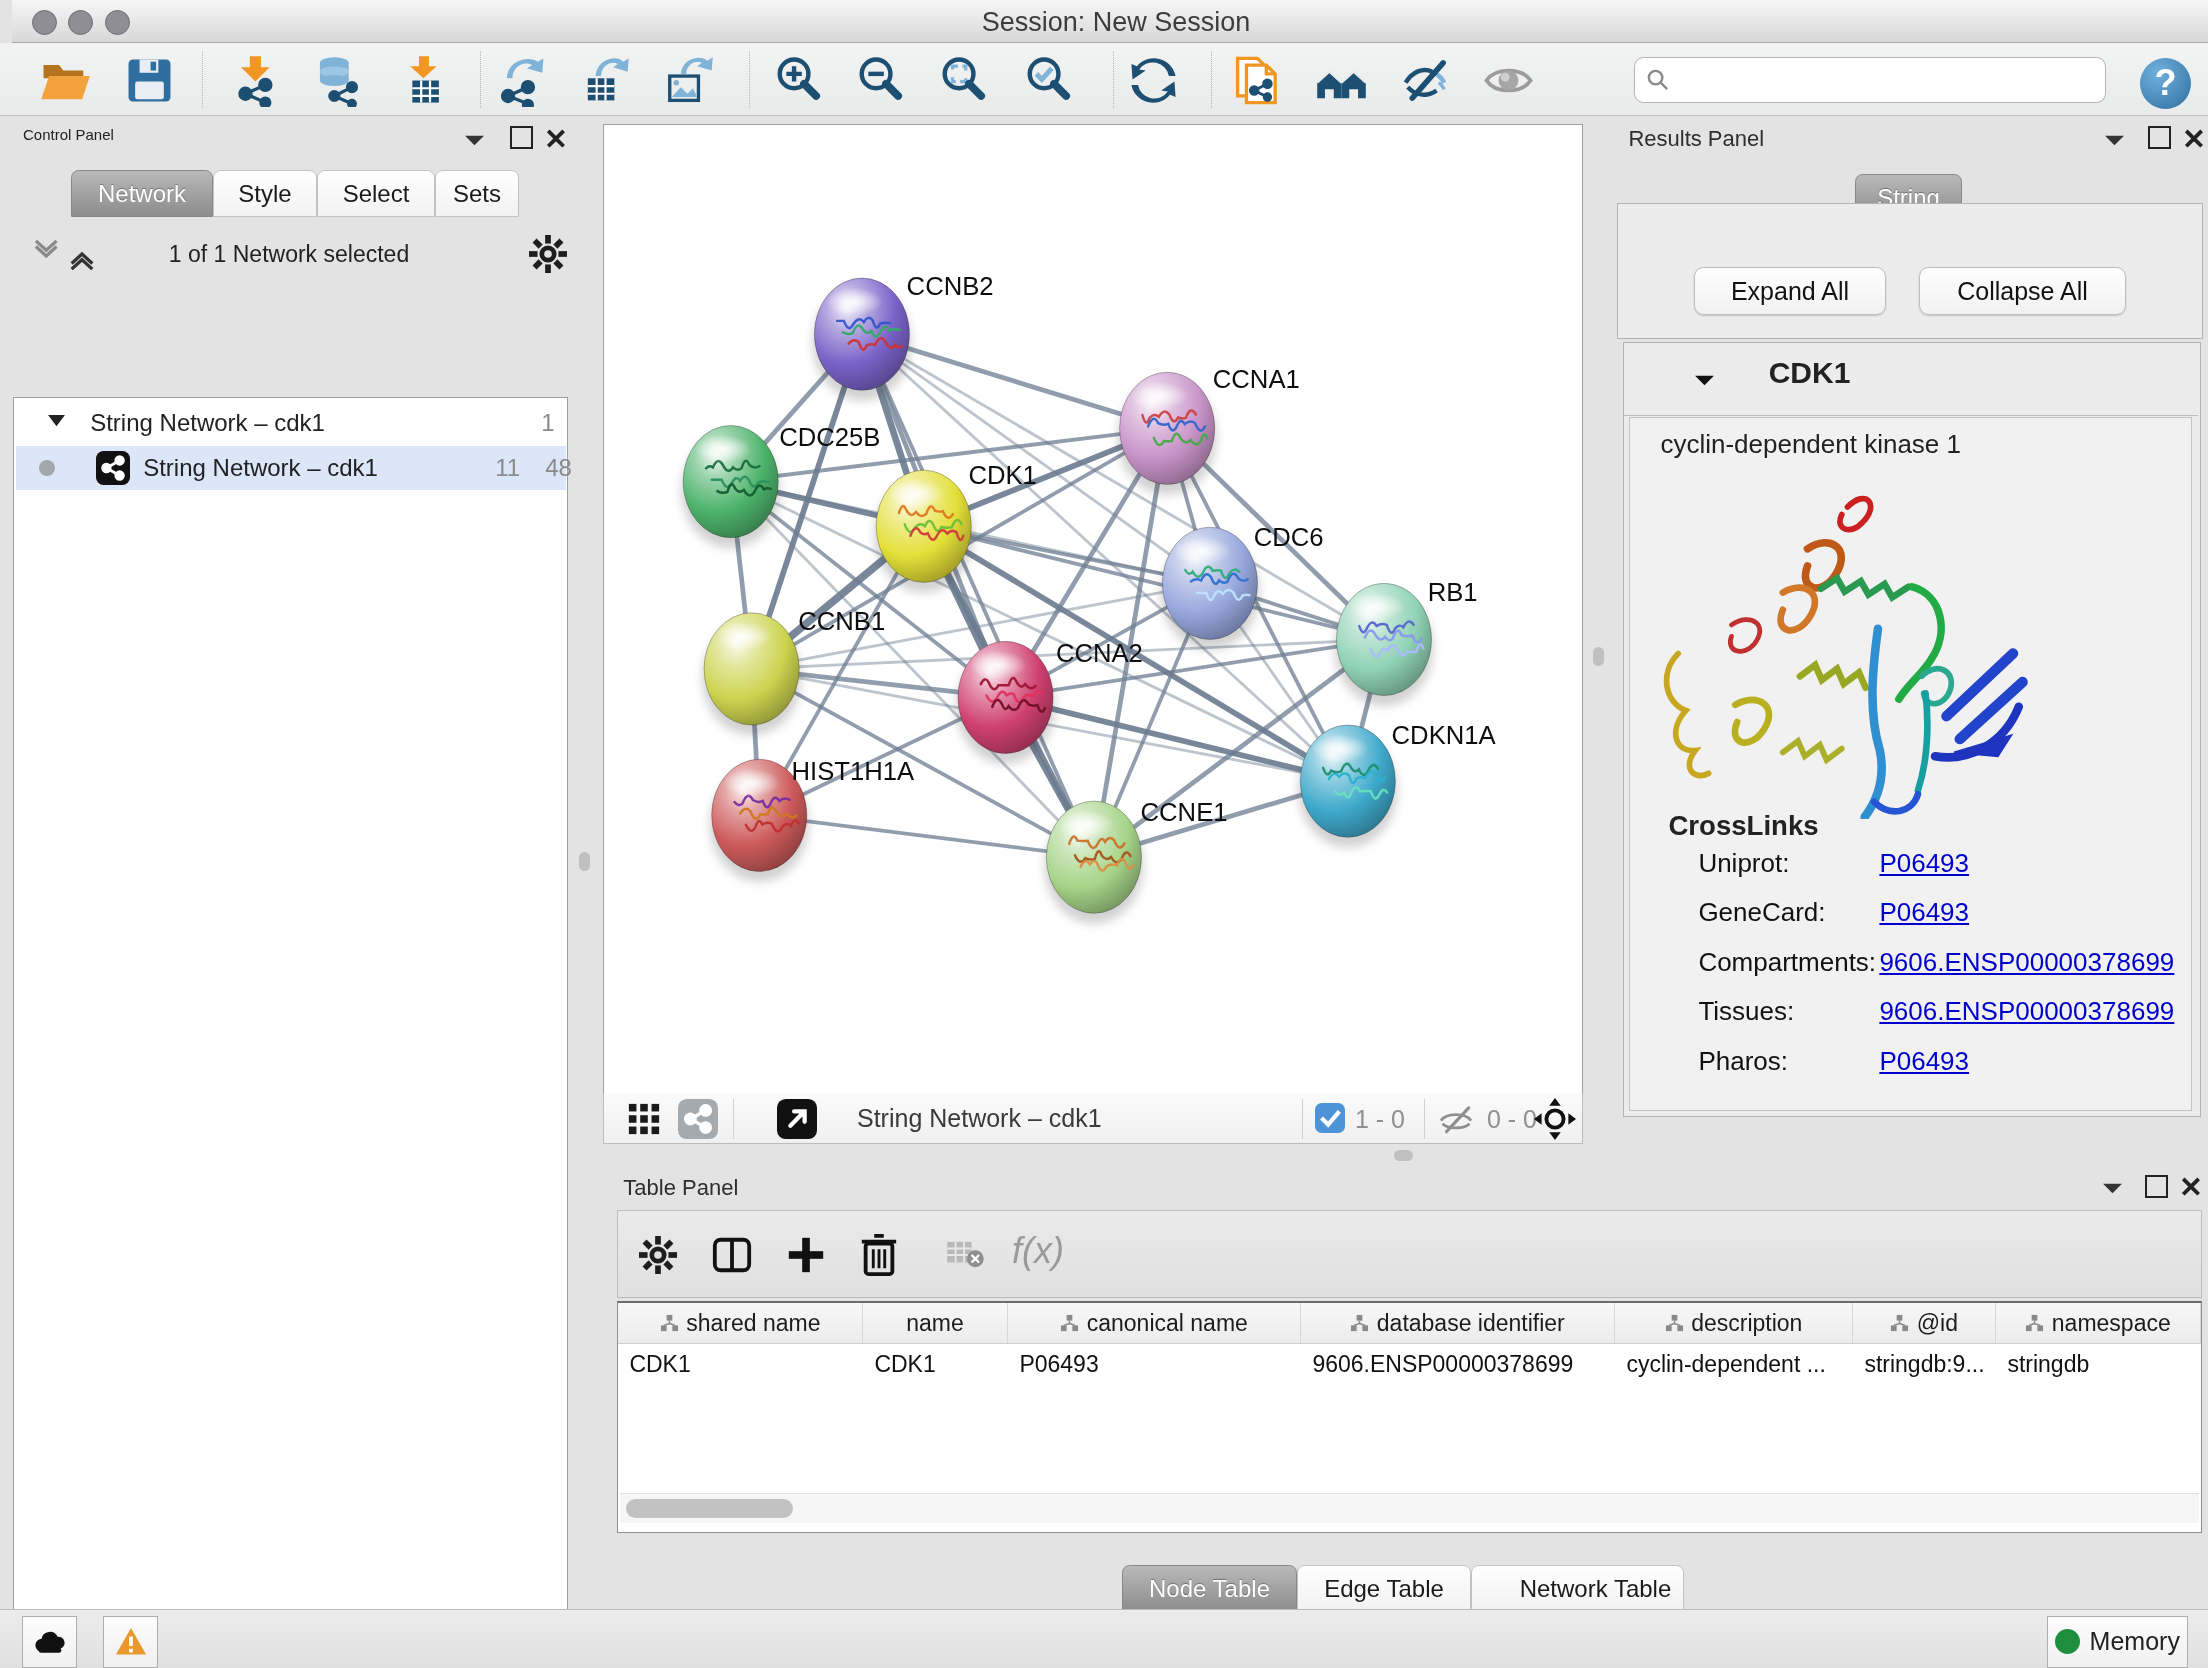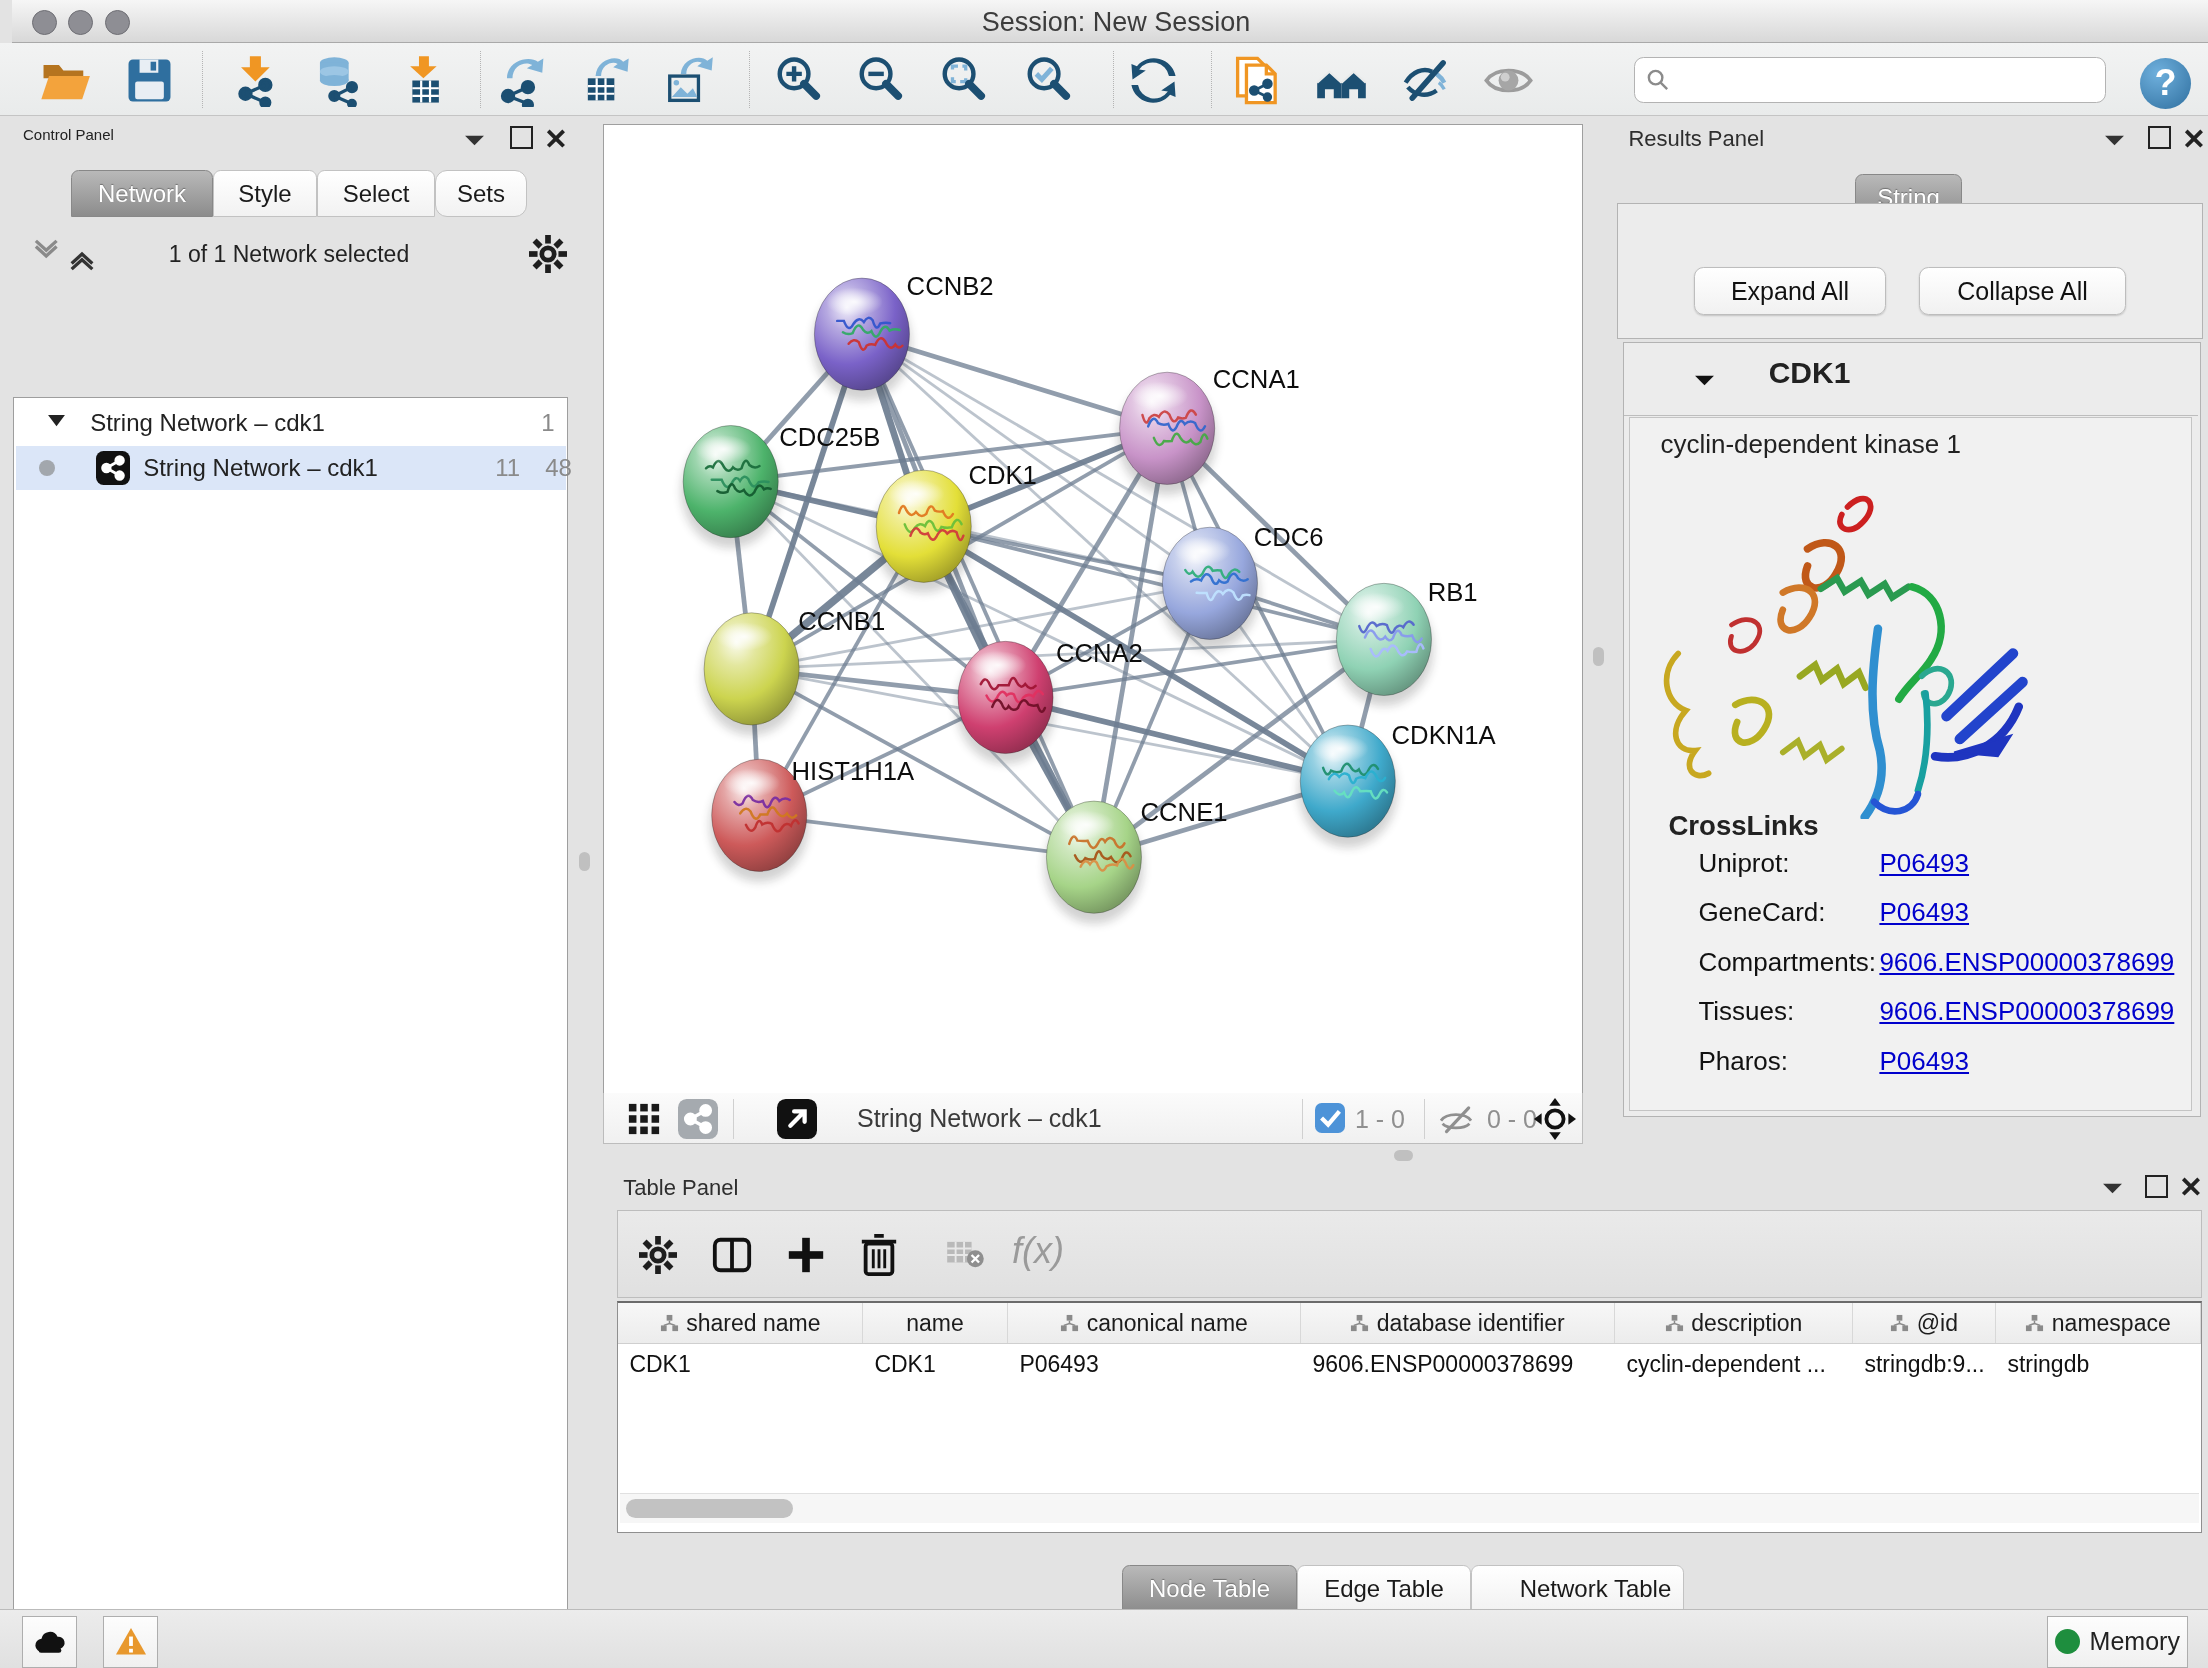--- a/index.html
+++ b/index.html
@@ -247,21 +247,21 @@
     <svg class="abs" style="left:462px;top:17px;" width="25" height="17" viewBox="0 0 26 18">
         <path d="M3 4l10 10L23 4z" fill="#333"></path>
       </svg>
     <div class="abs" style="left:510px;top:11.4px;width:19px;height:19px;border:2.9px solid #222;"></div>
     <div class="abs" style="left:544px;top:7.6px;font-size:28.5px;font-weight:bold;">✕</div>
 
     <div id="cp-tabs">
         <div class="tab sel" style="left: 71px; top: 55px; width: 142px;">Network</div>
         <div class="tab" style="left: 213px; top: 55px; width: 104px;">Style</div>
         <div class="tab" style="left: 317px; top: 55px; width: 118px;">Select</div>
-        <div class="tab" style="left: 435px; top: 55px; width: 92px; border-radius: 12px;">Sets</div>
+        <div class="tab" style="left: 435px; top: 55px; width: 84px;">Sets</div>
       </div>
 
     <svg class="abs" style="left:32px;top:124px;" width="68" height="32" viewBox="0 0 72 34">
       <g stroke="#8a8a8a" stroke-width="3.5" fill="none">
           <path d="M4 8l11 10L26 8M4 2l11 10L26 2"></path>
         </g>
       <g stroke="#333" stroke-width="3.5" fill="none">
           <path d="M42 26l11-10 11 10M42 32l11-10 11 10"></path>
         </g>
     </svg>

